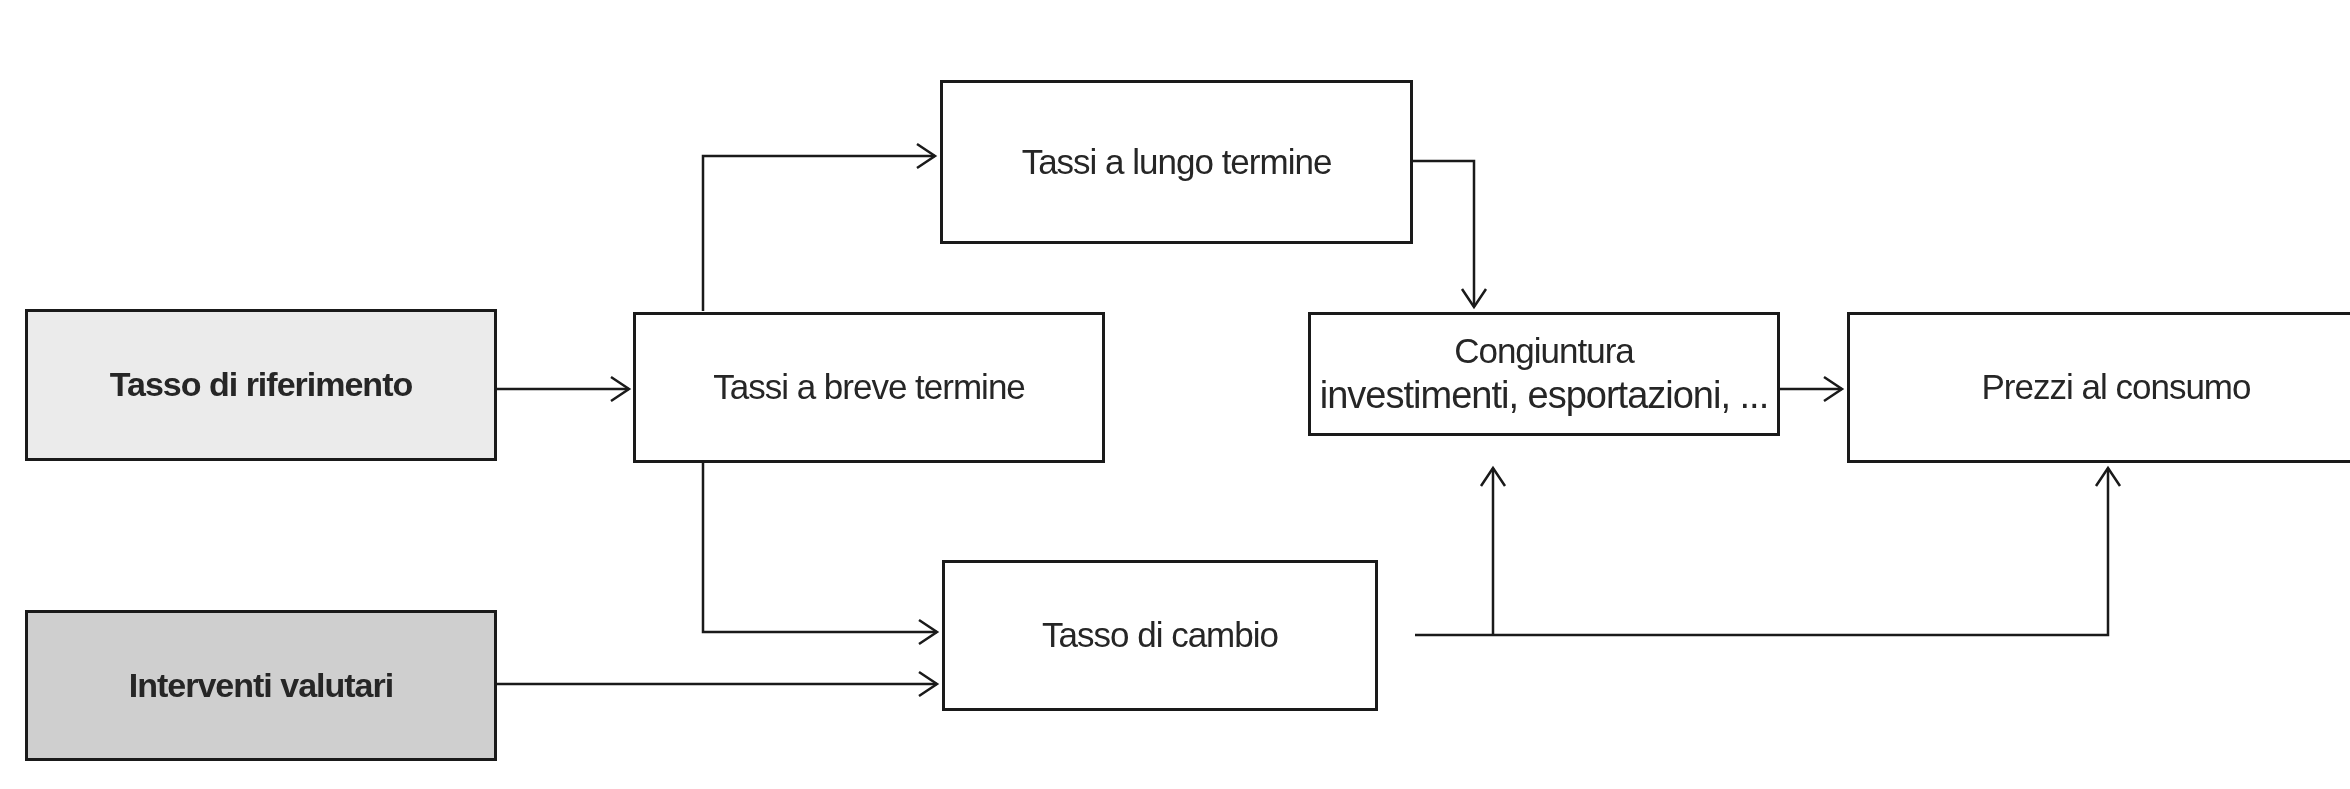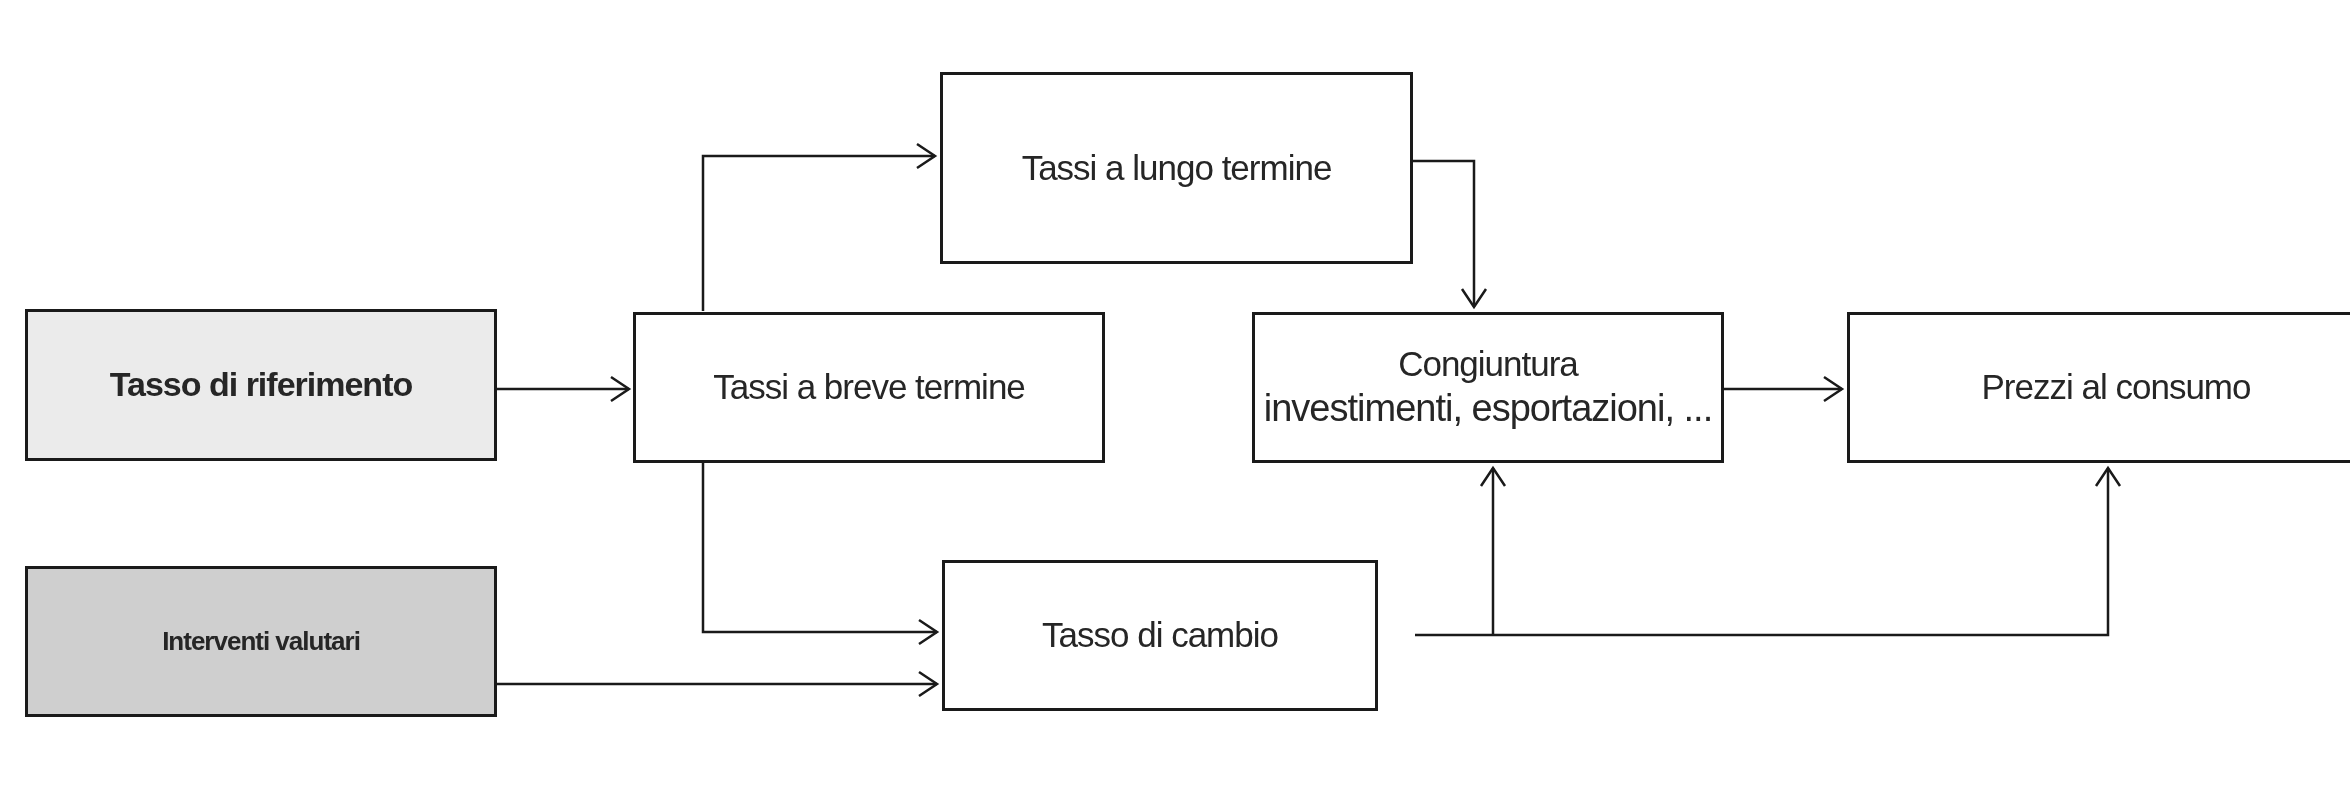--- a/index.html
+++ b/index.html
@@ -43,21 +43,21 @@
     flex-direction:column;
     align-items:center;
     justify-content:center;
     text-align:center;
     color:var(--text);
     font-size:35px;
     letter-spacing:-1px;
     line-height:1.15;
   }
   .node.input-light{background:var(--input-light);font-weight:bold;font-size:34px;}
-  .node.input-dark{background:var(--input-dark);font-weight:bold;font-size:26px;}
+  .node.input-dark{background:var(--input-dark);font-weight:bold;font-size:34px;margin-top:44px;}
   .node .sublabel{
     font-size:38px;
     margin-top:3px;
   }
 </style>
 </head>
 <body>
 
 <div class="canvas">
 
@@ -82,29 +82,29 @@
   </div>
 
   <div class="node input-dark" style="left:25px;top:566px;width:472px;height:151px">
     <span class="label">Interventi valutari</span>
   </div>
 
   <div class="node" style="left:633px;top:312px;width:472px;height:151px">
     <span class="label">Tassi a breve termine</span>
   </div>
 
-  <div class="node" style="left:940px;top:72px;width:473px;height:192px">
+  <div class="node" style="left:940px;top:80px;width:473px;height:164px">
     <span class="label">Tassi a lungo termine</span>
   </div>
 
   <div class="node" style="left:942px;top:560px;width:436px;height:151px">
     <span class="label">Tasso di cambio</span>
   </div>
 
-  <div class="node" style="left:1252px;top:312px;width:472px;height:151px">
+  <div class="node" style="left:1308px;top:312px;width:472px;height:124px">
     <span class="label">Congiuntura</span>
     <span class="sublabel">investimenti, esportazioni, ...</span>
   </div>
 
   <div class="node" style="left:1847px;top:312px;width:538px;height:151px">
     <span class="label">Prezzi al consumo</span>
   </div>
 
 </div>
 

